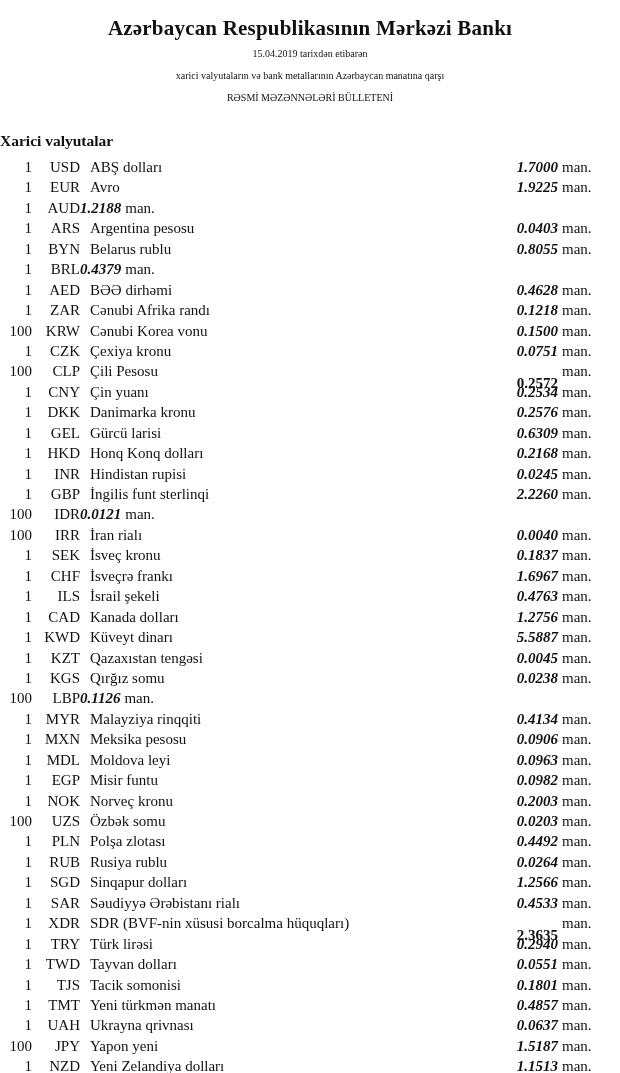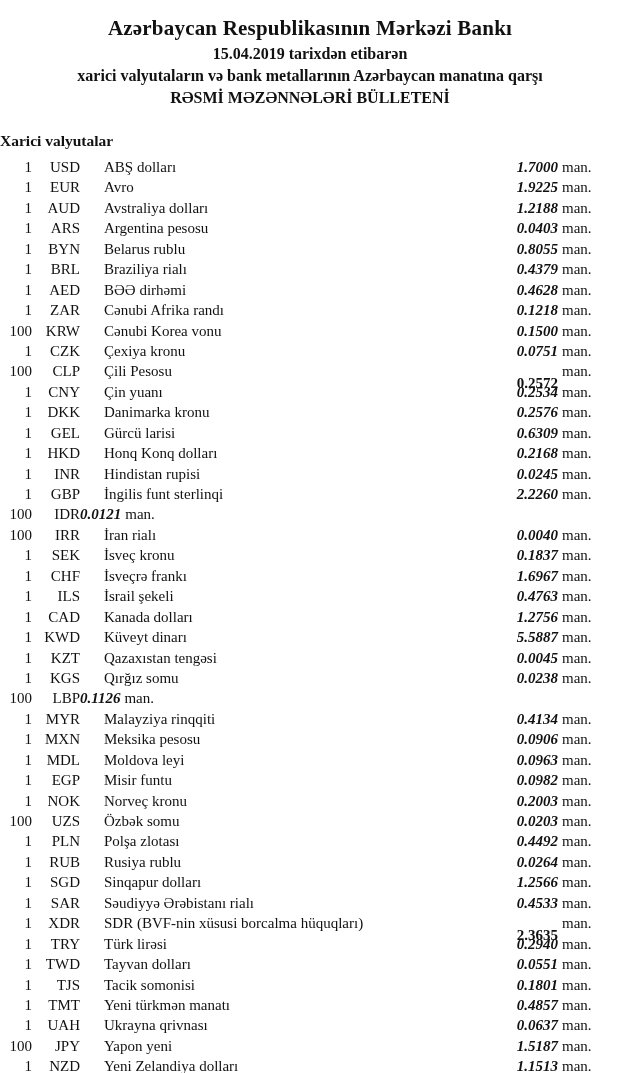--- a/index.html
+++ b/index.html
@@ -19,22 +19,22 @@
     text-align: center;
     padding-top: 14px;
   }
   .bank-title {
     font-size: 21px;
     font-weight: 700;
     line-height: 29px;
     letter-spacing: 0.2px;
   }
   .h-line {
-    font-size: 16px;
-    font-weight: 700;
+    font-size: 10px;
+    font-weight: 400;
     line-height: 22px;
     text-align: center;
   }
   .section-title {
     text-align: left;
     font-size: 15.5px;
     font-weight: 700;
     line-height: 22px;
     margin-top: 21px;
   }
@@ -55,21 +55,21 @@
     flex: 0 0 auto;
   }
   .code {
     width: 46px;
     margin-left: 2px;
     text-align: right;
     flex: 0 0 auto;
   }
   .name {
     flex: 1 1 auto;
-    margin-left: 24px;
+    margin-left: 10px;
     overflow: hidden;
   }
   .rate {
     font-weight: 700;
     font-style: italic;
     text-align: center;
     flex: 0 0 auto;
   }
   .rate.upright {
     font-style: normal;
@@ -106,21 +106,20 @@
     <span class="qty">1</span>
     <span class="code">EUR</span>
     <span class="name">Avro</span>
     <span class="rate">1.9225</span>
     <span class="unit">man.</span>
   </div>
 
   <div class="row">
     <span class="qty">1</span>
     <span class="code">AUD</span>
-    <span class="name">Avstraliya dolları</span>
     <span class="rate">1.2188</span>
     <span class="unit">man.</span>
   </div>
 
   <div class="row">
     <span class="qty">1</span>
     <span class="code">ARS</span>
     <span class="name">Argentina pesosu</span>
     <span class="rate">0.0403</span>
     <span class="unit">man.</span>
@@ -130,21 +129,20 @@
     <span class="qty">1</span>
     <span class="code">BYN</span>
     <span class="name">Belarus rublu</span>
     <span class="rate">0.8055</span>
     <span class="unit">man.</span>
   </div>
 
   <div class="row">
     <span class="qty">1</span>
     <span class="code">BRL</span>
-    <span class="name">Braziliya rialı</span>
     <span class="rate">0.4379</span>
     <span class="unit">man.</span>
   </div>
 
   <div class="row">
     <span class="qty">1</span>
     <span class="code">AED</span>
     <span class="name">BƏƏ dirhəmi</span>
     <span class="rate">0.4628</span>
     <span class="unit">man.</span>

